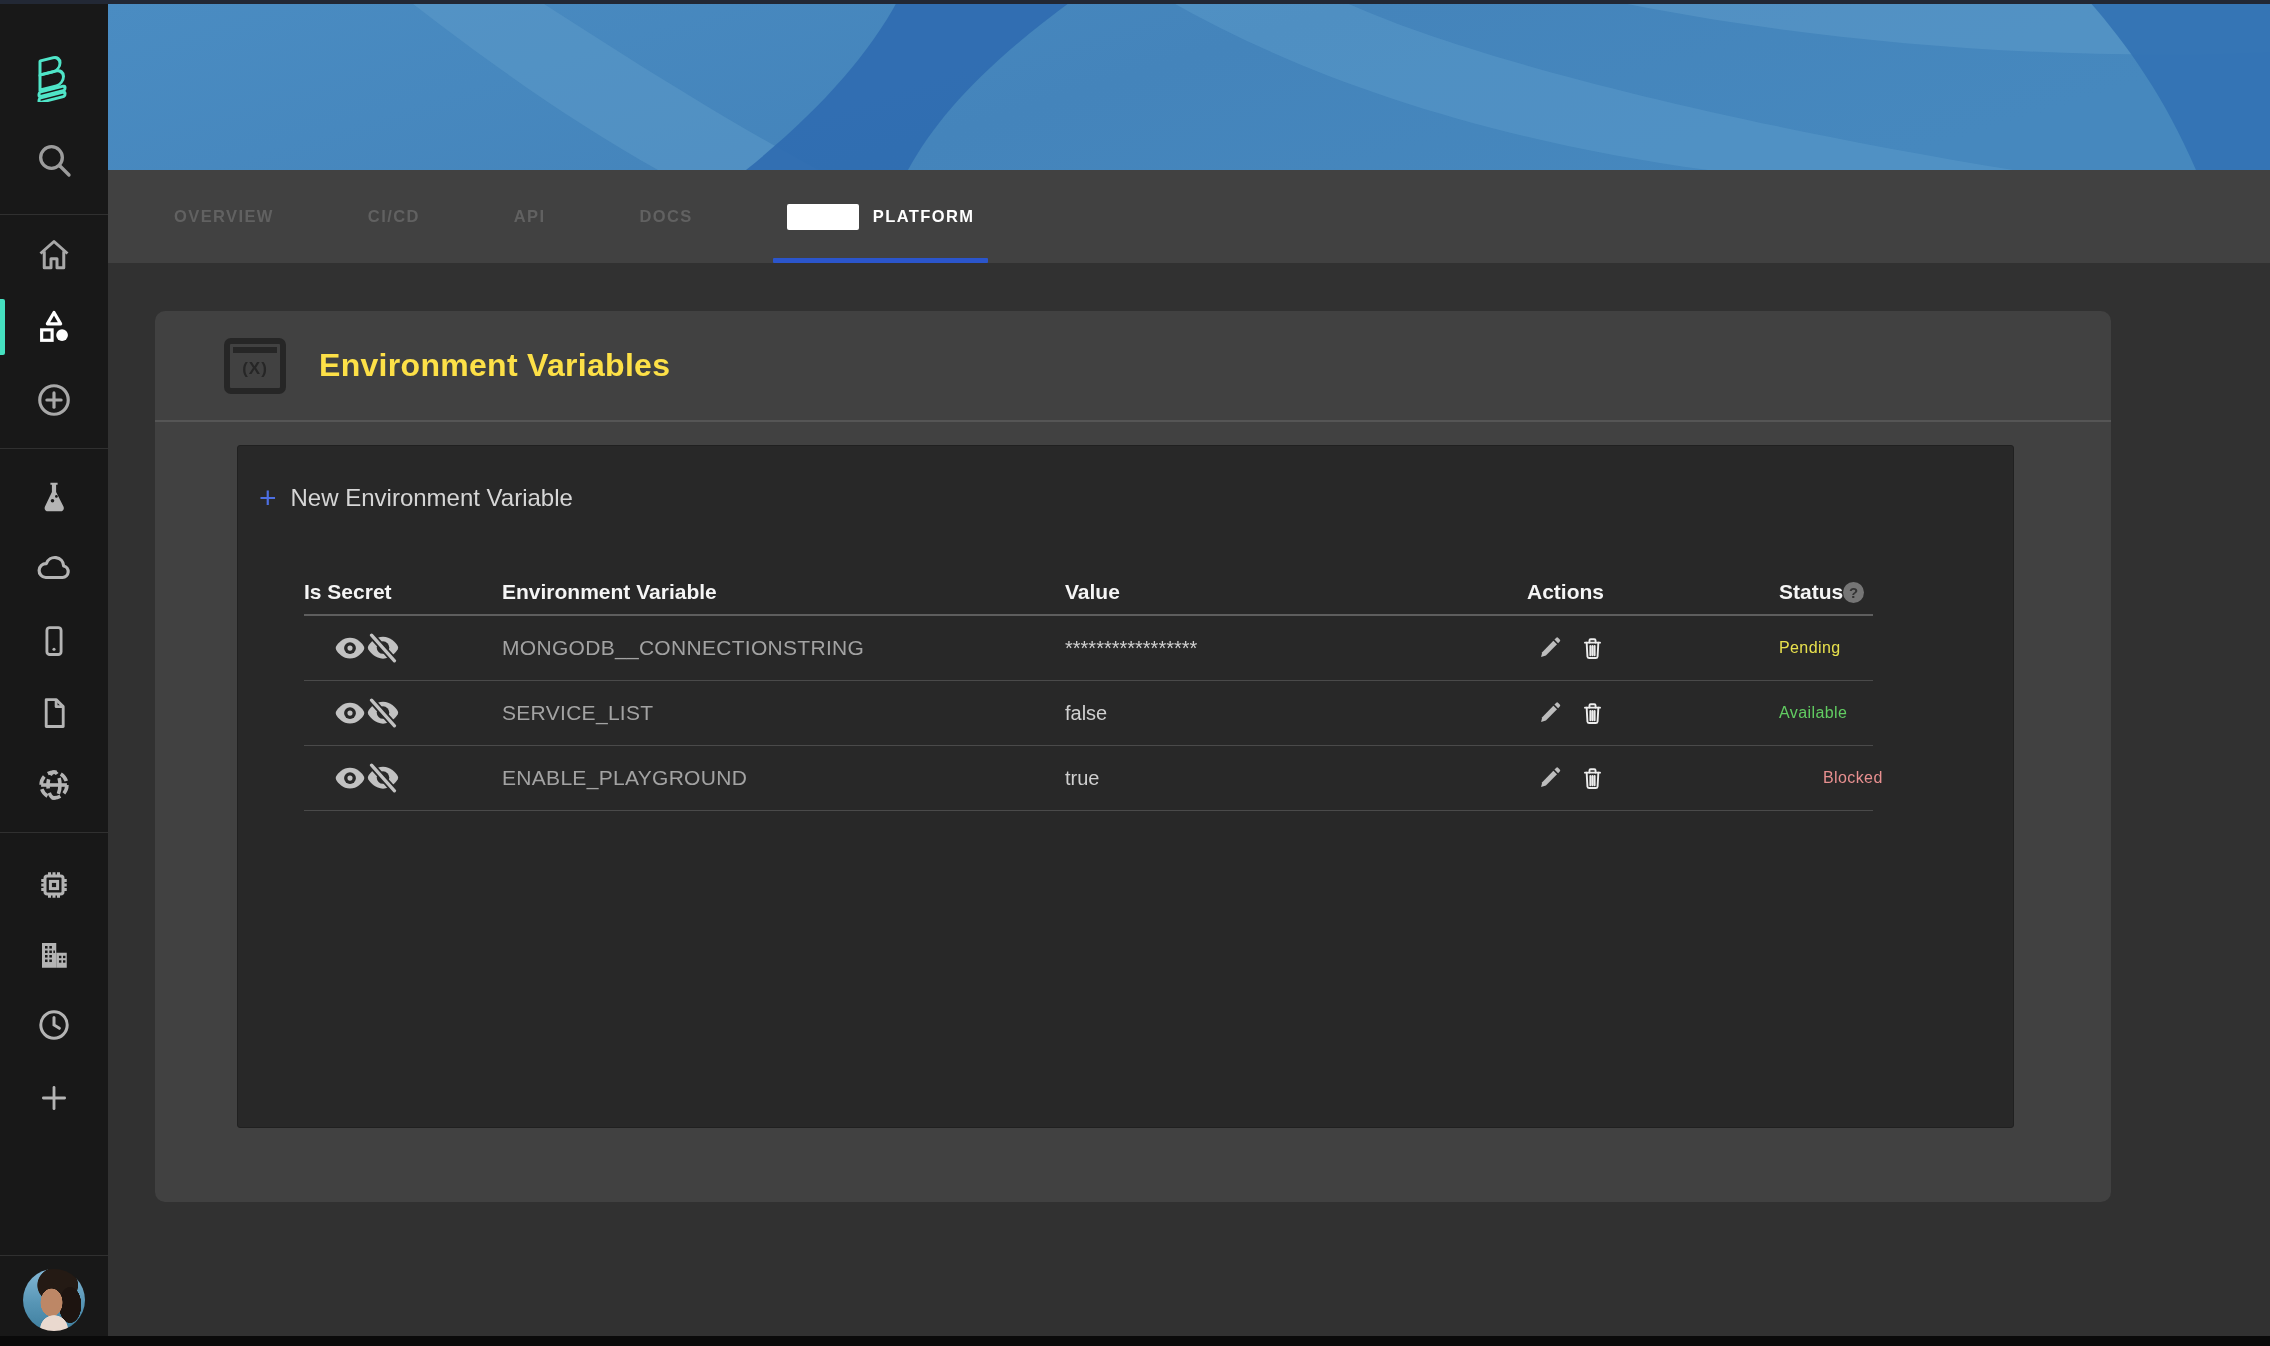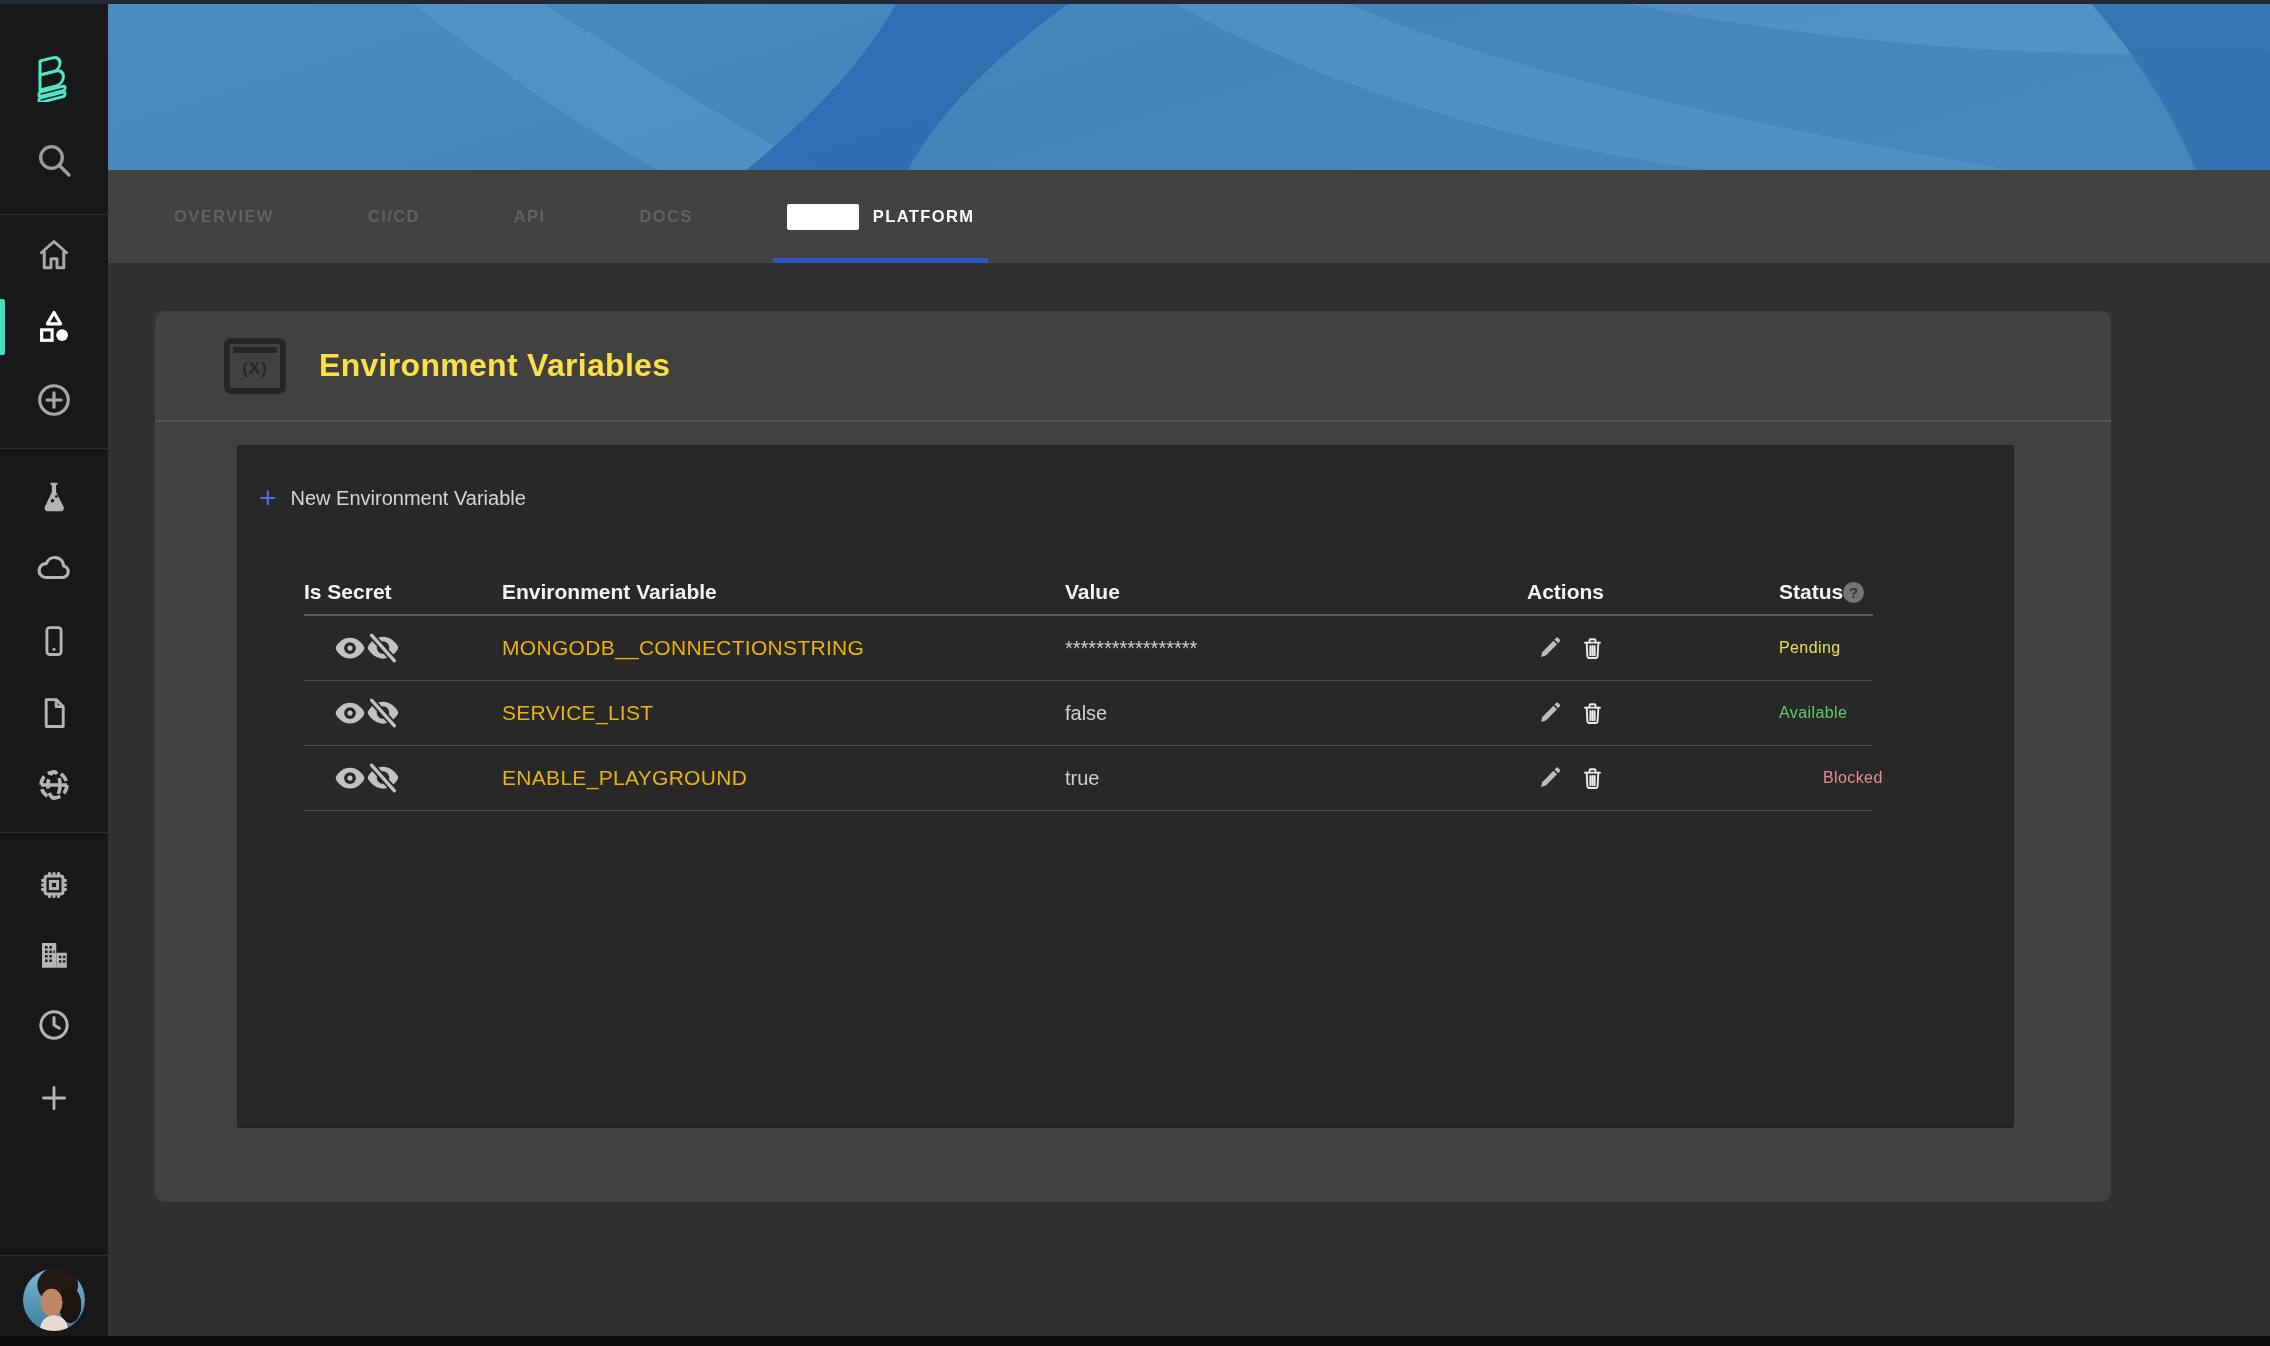--- a/index.html
+++ b/index.html
@@ -47,33 +47,33 @@
   .win-icon::before{content:"";position:absolute;left:3px;right:3px;top:3px;height:6px;background:#262626;}
   .win-icon .wx{position:absolute;left:0;right:0;top:15px;text-align:center;color:#262626;
         font-weight:bold;font-size:17px;letter-spacing:1px;}
   .card-title{color:#fde047;font-size:32px;font-weight:bold;letter-spacing:.3px;}
 
   
   .panel{position:absolute;left:82px;top:134px;width:1777px;height:683px;background:#282828;
          border:1px solid #202020;border-radius:3px;box-sizing:border-box;padding-top:36px;}
   .add-row{margin-left:21px;height:32px;display:flex;align-items:center;gap:14px;cursor:pointer;width:fit-content;}
   .add-plus{color:#4d6fe3;font-size:30px;font-weight:400;line-height:28px;}
-  .add-label{color:#d6d6d6;font-size:20px;}
+  .add-label{color:#d6d6d6;font-size:24px;}
 
   
   .table{margin:56px 0 0 66px;width:1569px;}
   .thead,.trow{display:grid;grid-template-columns:198px 563px 462px 252px auto;align-items:center;}
   .thead{height:44px;border-bottom:2px solid #5e5e5e;color:#f5f5f5;font-size:21px;font-weight:bold;}
   .th-status{display:flex;align-items:center;}
   .help-badge{width:21px;height:21px;border-radius:50%;background:#757575;color:#333;font-size:15px;
         font-weight:bold;text-align:center;line-height:21px;display:inline-block;cursor:pointer;}
   .trow{height:64px;border-bottom:1px solid #4a4a4a;}
   .c-secret{padding-left:30px;display:flex;align-items:center;}
   .c-secret .eye{display:inline-flex;cursor:pointer;}
-  .c-name{color:#eab308;font-size:21px;letter-spacing:.3px;}
+  .c-name{color:#a3a3a3;font-size:21px;letter-spacing:.3px;}
   .c-value{color:#cfcfcf;font-size:20px;}
   .c-actions{display:flex;align-items:center;gap:16px;padding-left:10px;}
   .c-actions .act{display:inline-flex;cursor:pointer;}
   .c-status{font-size:16px;font-weight:normal;letter-spacing:.4px;}
   .hidden{display:none;}
 </style>
 </head>
 <body>
 
 <div id="app">

